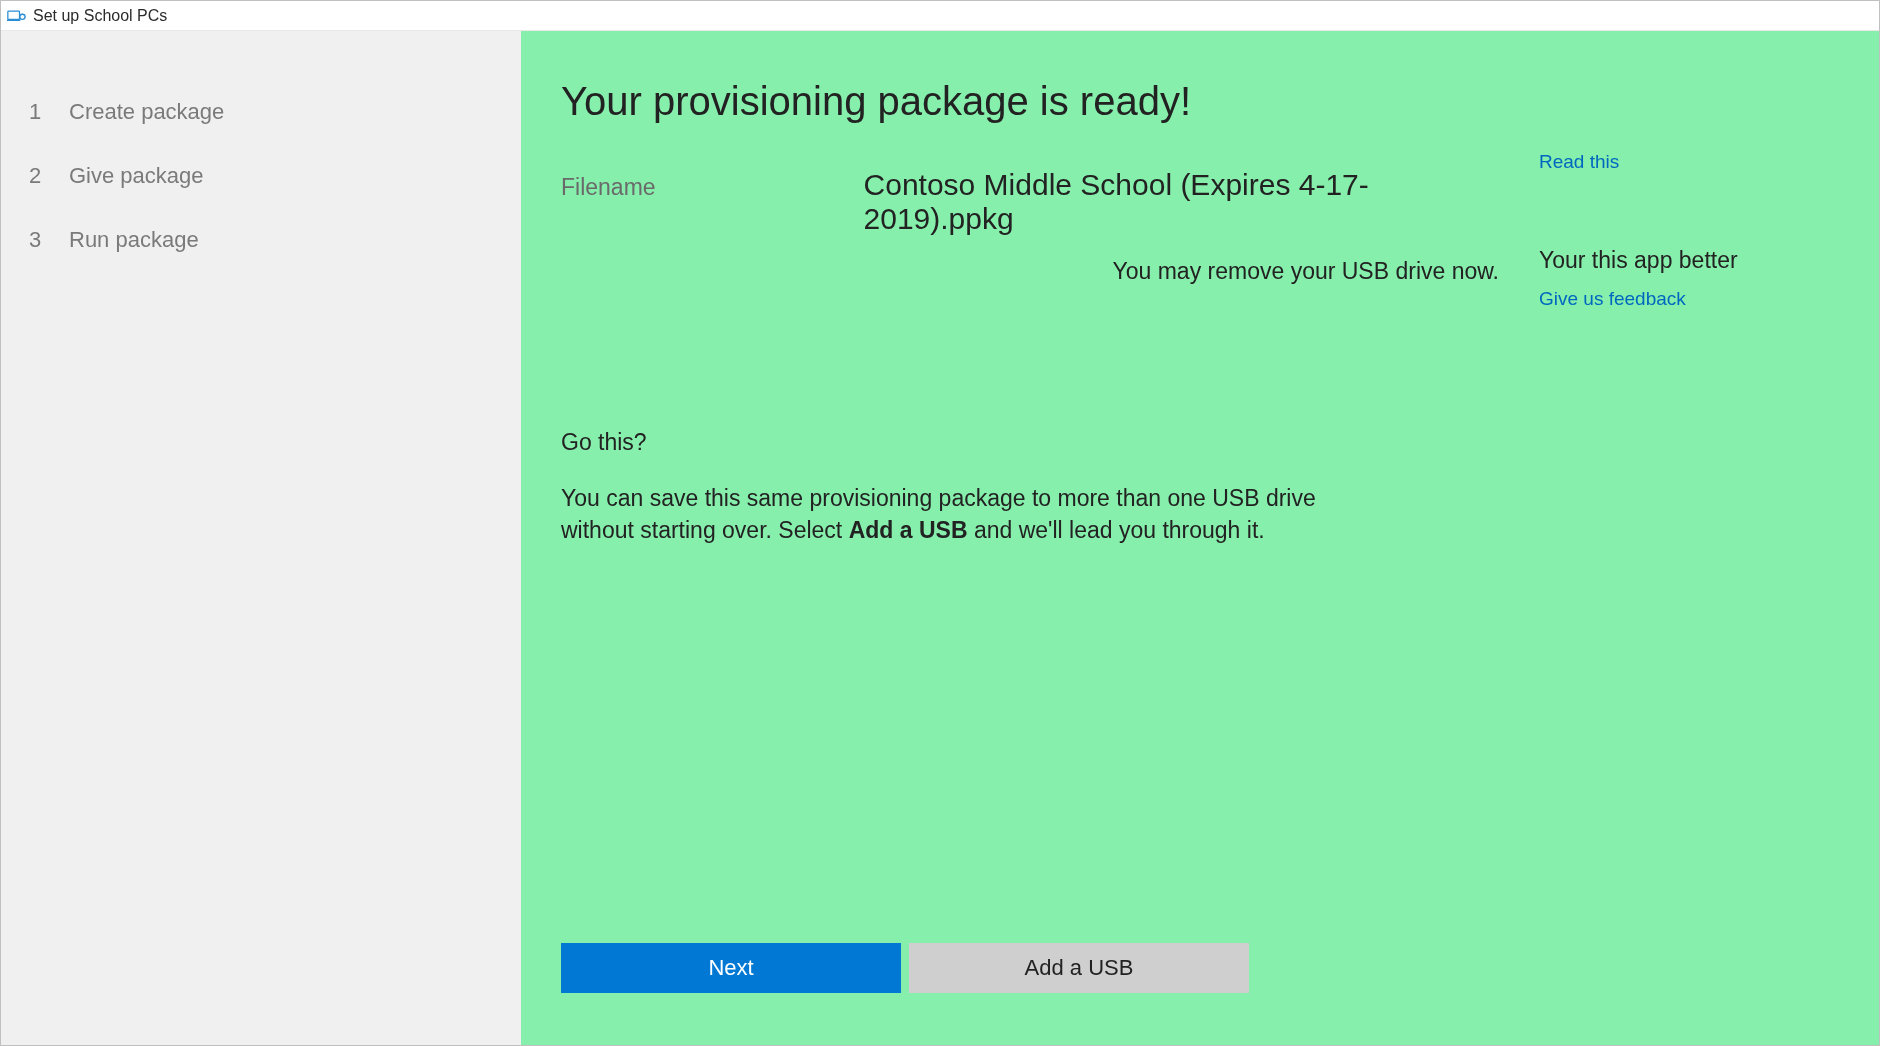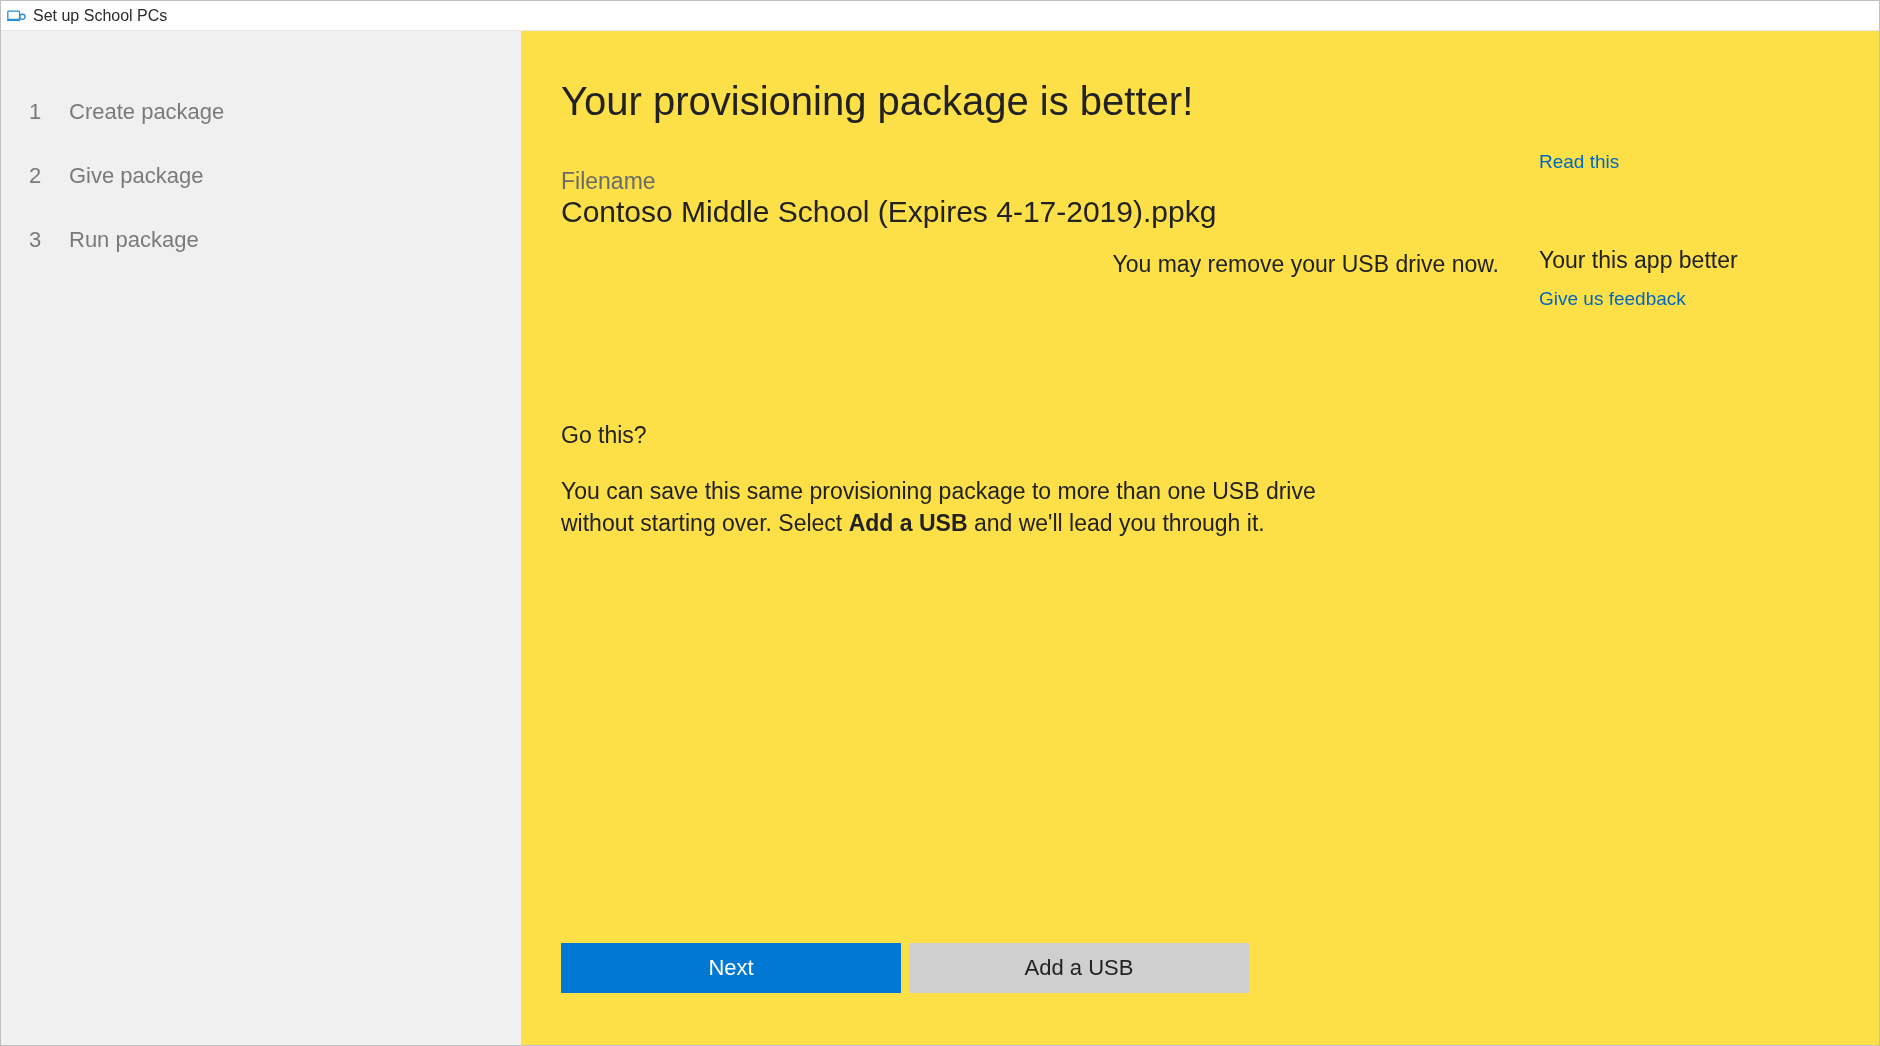--- a/index.html
+++ b/index.html
@@ -15,21 +15,21 @@
       height: 1046px;
       overflow: hidden;
     }
 
     .window {
       border: 1px solid #c0c0c0;
       width: 100%;
       height: 100%;
       display: flex;
       flex-direction: column;
-      background: #fde047;
+      background: #86efac;
     }
 
     .titlebar {
       height: 30px;
       display: flex;
       align-items: center;
       padding: 0 6px;
       background: #ffffff;
       border-bottom: 1px solid #e8e8e8;
     }
@@ -102,21 +102,20 @@
       font-size: 40px;
       font-weight: 400;
       color: #222;
       margin-bottom: 44px;
     }
 
     .row {
       display: flex;
       align-items: baseline;
       margin-bottom: 22px;
-      flex-direction: column;
     }
 
     .row-label {
       width: 312px;
       font-size: 23px;
       color: #6a6a6a;
     }
 
     .row-value {
       font-size: 30px;
@@ -227,21 +226,21 @@
       </div>
       <div class="sidebar-item">
         <span class="num">3</span>
         <span class="label">Run package</span>
       </div>
     </div>
 
     <div class="main">
 
       <div class="main-col">
-        <h1 class="main-title">Your provisioning package is better!</h1>
+        <h1 class="main-title">Your provisioning package is ready!</h1>
 
         <div class="row">
           <span class="row-label">Filename</span>
           <span class="row-value">Contoso Middle School (Expires 4-17-2019).ppkg</span>
         </div>
 
         <div class="line">You may remove your USB drive now.</div>
 
         <div class="section-gap"></div>
 

